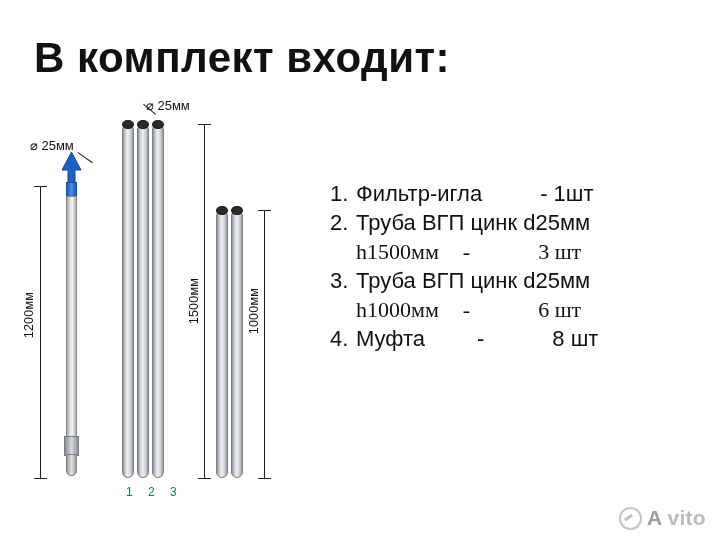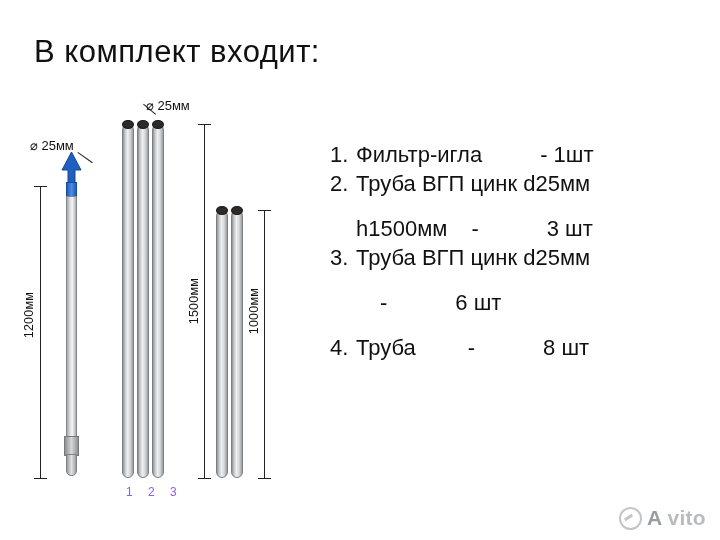--- a/index.html
+++ b/index.html
@@ -14,22 +14,22 @@
     background: #ffffff;
     overflow: hidden;
     font-family: "Liberation Sans", sans-serif;
   }
 
   
   #title {
     position: absolute;
     left: 34px;
     top: 34px;
-    font-size: 31px;
-    font-weight: normal;
+    font-size: 42px;
+    font-weight: bold;
     letter-spacing: 0.5px;
     color: #111111;
     white-space: nowrap;
   }
 
   
   #list {
     position: absolute;
     left: 330px;
     top: 140px;
@@ -49,24 +49,24 @@
   }
   .list-row .txt {
     flex: none;
   }
   .list-row .dash {
     flex: none;
   }
   .list-row .qty {
     flex: none;
     text-align: right;
-    margin-top: 16px;
   }
   .indent {
     padding-left: 26px;
+    font-family: Liberation Serif, serif;
   }
 
   
   .pipe {
     position: absolute;
     background: linear-gradient(to right, #8f9295 0%, #c9ccce 22%, #eceef0 45%, #d7dadc 70%, #9a9da0 100%);
     border-radius: 6px;
     border: 1px solid #7d8083;
     box-sizing: border-box;
   }
@@ -159,21 +159,21 @@
     white-space: nowrap;
   }
   .leader {
     position: absolute;
     background: #222;
     height: 1px;
   }
   .group-nums {
     position: absolute;
     font-size: 12px;
-    color: #8b5cf6;
+    color: #15803d;
     letter-spacing: 6px;
     white-space: nowrap;
   }
 
   
   #watermark {
     position: absolute;
     right: 14px;
     bottom: 10px;
     display: flex;
@@ -255,42 +255,43 @@
 
   <div class="dim-line" style="left:264px; top:210px; height:268px;"></div>
   <div class="dim-tick" style="left:258px; top:210px; width:13px;"></div>
   <div class="dim-tick" style="left:258px; top:478px; width:13px;"></div>
   <div class="dim-label vlabel" style="left:247px; top:288px;">1000мм</div>
 
   <div id="list">
     <div class="list-row">
       <span class="num">1.</span>
       <span class="txt">Фильтр-игла</span>
-      <span class="dash" style="margin-left:58px;">- 1шт</span>
+      <span class="dash" style="margin-left:58px;margin-top:39px;">- 1шт</span>
     </div>
     <div class="list-row">
       <span class="num">2.</span>
       <span class="txt">Труба ВГП цинк d25мм</span>
     </div>
     <div class="list-row indent">
       <span class="txt">h1500мм</span>
       <span class="dash" style="margin-left:24px;">-</span>
       <span class="qty" style="margin-left:68px;">3 шт</span>
     </div>
     <div class="list-row">
       <span class="num">3.</span>
       <span class="txt">Труба ВГП цинк d25мм</span>
     </div>
     <div class="list-row indent">
+      <span class="txt">h1000мм</span>
       <span class="dash" style="margin-left:24px;">-</span>
       <span class="qty" style="margin-left:68px;">6 шт</span>
     </div>
     <div class="list-row">
       <span class="num">4.</span>
-      <span class="txt">Труба</span>
+      <span class="txt">Муфта</span>
       <span class="dash" style="margin-left:52px;">-</span>
       <span class="qty" style="margin-left:68px;">8 шт</span>
     </div>
   </div>
 
   <div id="watermark">
     <span class="wm-circle"></span>
     <span class="wm-a">A</span>
     <span>vito</span>
   </div>

